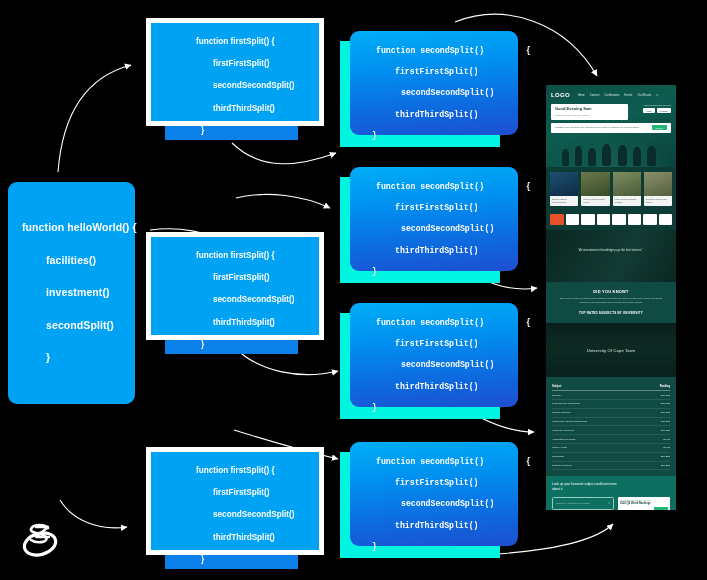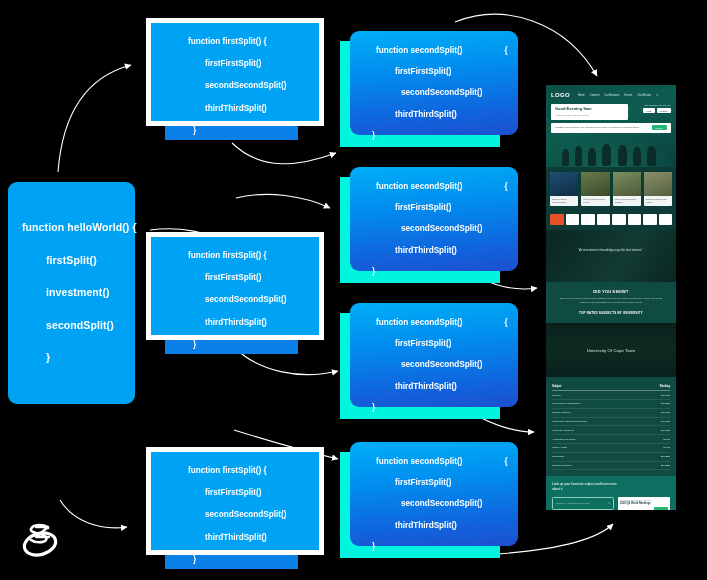--- a/index.html
+++ b/index.html
@@ -76,34 +76,35 @@
     background: #00A2F3;
     border: 5px solid #ffffff;
     box-sizing: border-box;
     padding-top: 15px;
   }
   .first-card .ln {
     color: #ffffff;
     font-size: 8.2px;
     font-weight: bold;
     line-height: 1;
-    margin: 0 0 14px 4px;
+    margin: 0 0 14px 12px;
     white-space: nowrap;
   }
   .first-card .ln.l0 { padding-left: 33px; }
   .first-card .ln.l1 { padding-left: 50px; }
   .first-card .ln.l2 { padding-left: 50px; }
   .first-card .ln.l3 { padding-left: 50px; }
   .first-card .ln.l4 { padding-left: 38px; margin-bottom: 0; }
 
   
   .second-wrap {
     position: absolute;
     width: 151px;
     height: 116px;
+    font-family: Liberation Mono, monospace;
   }
   .second-wrap .cyan-shadow {
     position: absolute;
     left: 0;
     top: 10px;
     width: 160px;
     height: 106px;
     background: #00F5E0;
   }
   .second-card {
@@ -420,21 +421,21 @@
       <path d="M234,430 C266,440 308,452 338,459"></path>
       <path d="M455,22 C505,2 566,22 597,76"></path>
       <path d="M448,258 C482,284 510,292 537,288"></path>
       <path d="M452,400 C480,420 508,432 534,432"></path>
       <path d="M480,555 C540,552 592,544 613,524"></path>
     </g>
   </svg>
 
   <div class="root-card">
     <div class="ln l0">function helloWorld() {</div>
-    <div class="ln l1">firstSplit()</div>
+    <div class="ln l1">facilities()</div>
     <div class="ln l2">investment()</div>
     <div class="ln l3">secondSplit()</div>
     <div class="ln l4">}</div>
   </div>
 
   <div class="first-wrap" style="left:146px; top:18px;">
     <div class="shadow-bar"></div>
     <div class="first-card">
       <div class="ln l0">function firstSplit()  {</div>
       <div class="ln l1">firstFirstSplit()</div>

